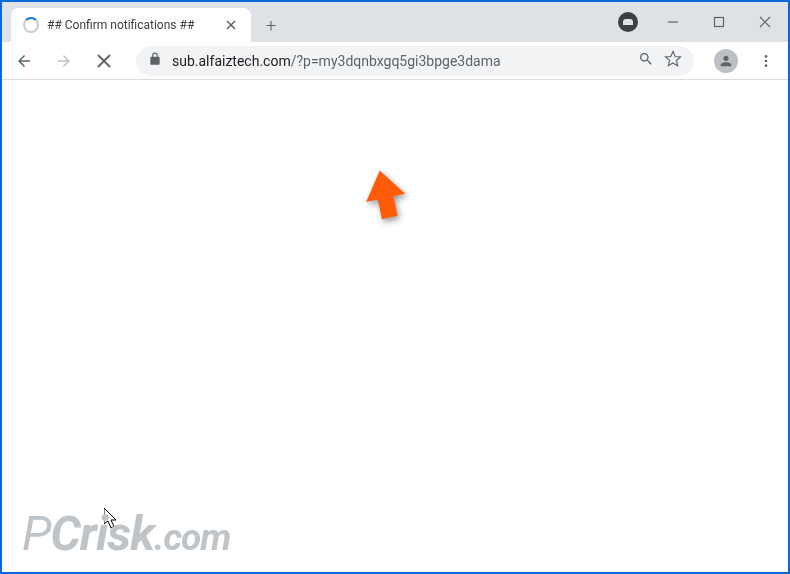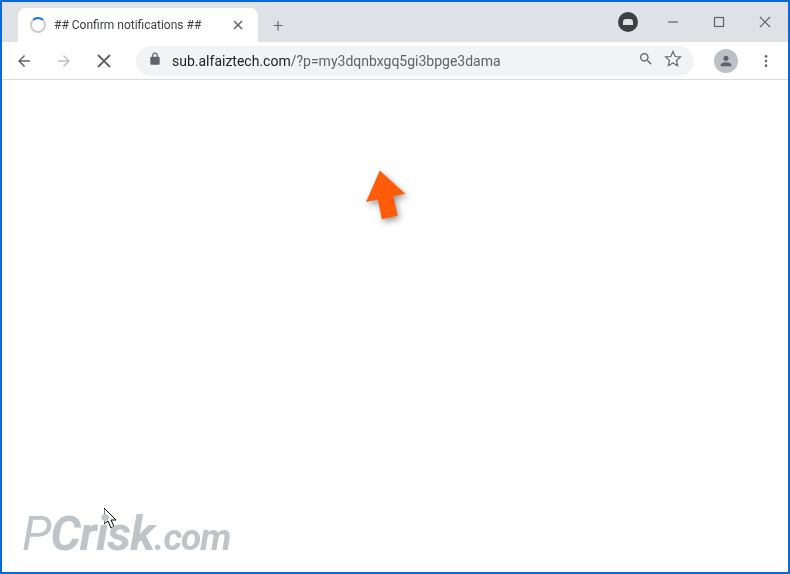--- a/index.html
+++ b/index.html
@@ -1,20 +1,20 @@
 <!DOCTYPE html>
 <html><head>
 <meta charset="utf-8">
 <style>
 * { margin: 0; padding: 0; box-sizing: border-box; font-family: -apple-system, BlinkMacSystemFont, "Segoe UI", Roboto, sans-serif; }
 body { width: 790px; height: 574px; background: #fff; border: 2px solid #0969da; overflow: hidden; position: relative; }
 
 
 .titlebar { height: 40px; background: #dee1e6; display: flex; align-items: flex-end; position: relative; }
-.tab { background: #fff; height: 34px; margin-left: 16px; border-radius: 8px 8px 0 0; display: flex; align-items: center; padding: 0 12px; min-width: 240px; gap: 8px; }
+.tab { background: #fff; height: 34px; margin-left: 9px; border-radius: 8px 8px 0 0; display: flex; align-items: center; padding: 0 12px; min-width: 240px; gap: 8px; }
 .tab-spinner { width: 16px; height: 16px; border: 2px solid #ccc; border-top-color: #1a73e8; border-radius: 50%; }
 .tab-title { font-size: 12px; color: #3c4043; flex: 1; white-space: nowrap; overflow: hidden; }
 .tab-close { width: 16px; height: 16px; display: flex; align-items: center; justify-content: center; color: #5f6368; cursor: pointer; font-size: 14px; }
 .new-tab { width: 28px; height: 28px; display: flex; align-items: center; justify-content: center; color: #5f6368; margin-left: 6px; margin-bottom: 3px; cursor: pointer; font-size: 18px; font-weight: 300; }
 .win-controls { position: absolute; right: 0; top: 0; display: flex; height: 100%; }
 .win-btn { width: 46px; display: flex; align-items: center; justify-content: center; color: #5f6368; cursor: pointer; }
 .incognito-icon { position: absolute; right: 150px; top: 10px; width: 20px; height: 20px; background: #3c4043; border-radius: 50%; display: flex; align-items: center; justify-content: center; }
 .incognito-icon::after { content: ""; width: 10px; height: 6px; background: #dee1e6; border-radius: 3px 3px 0 0; }
 
 

